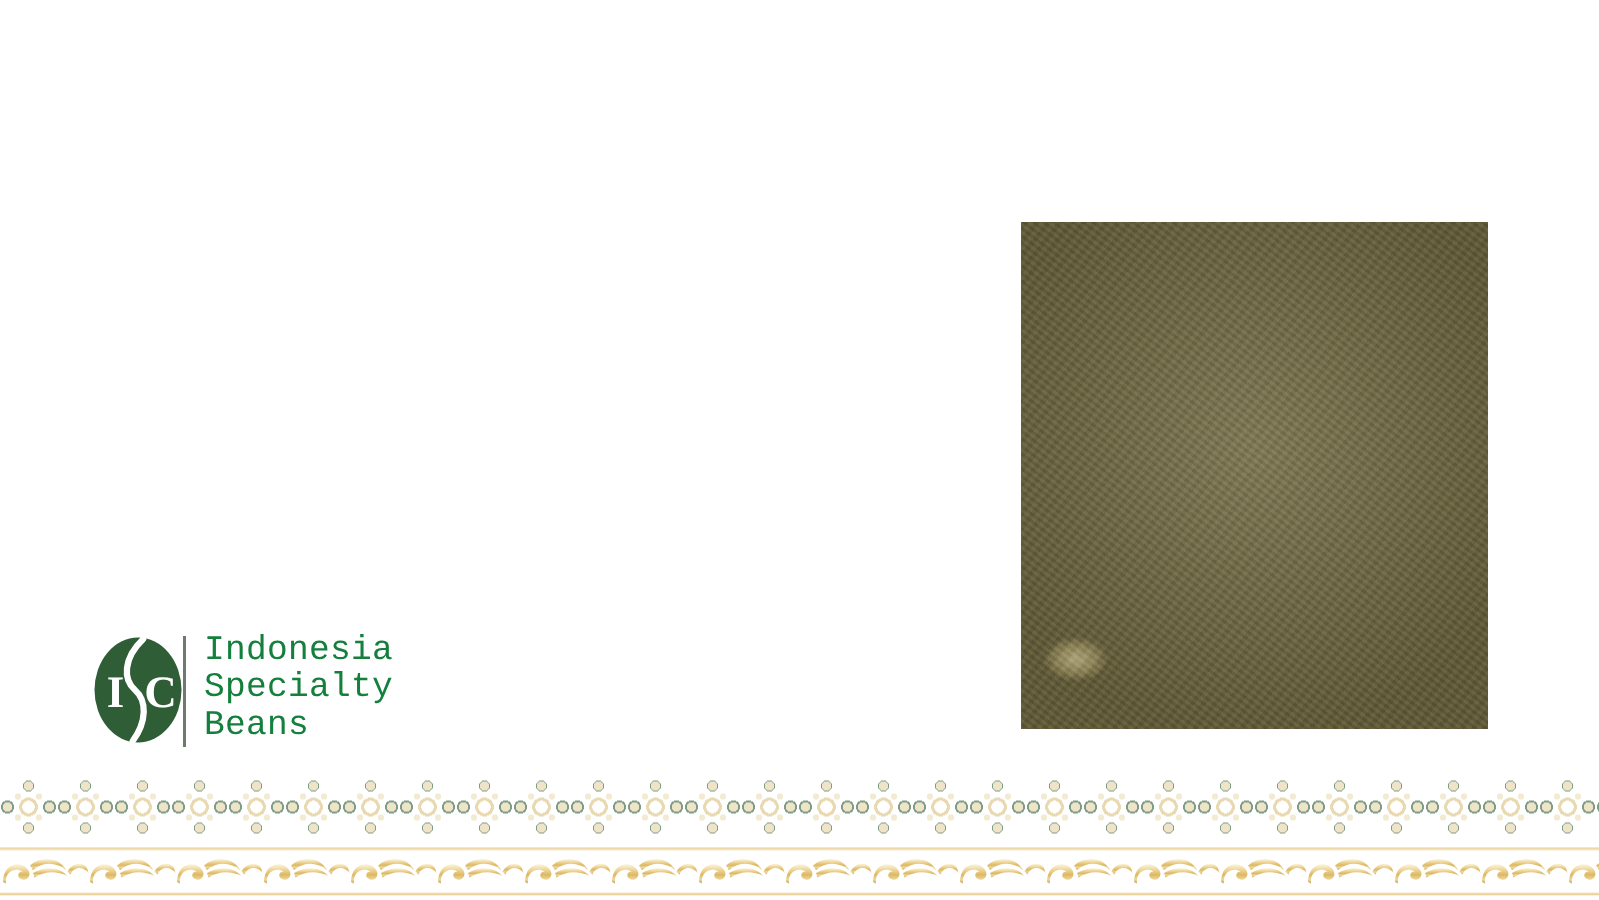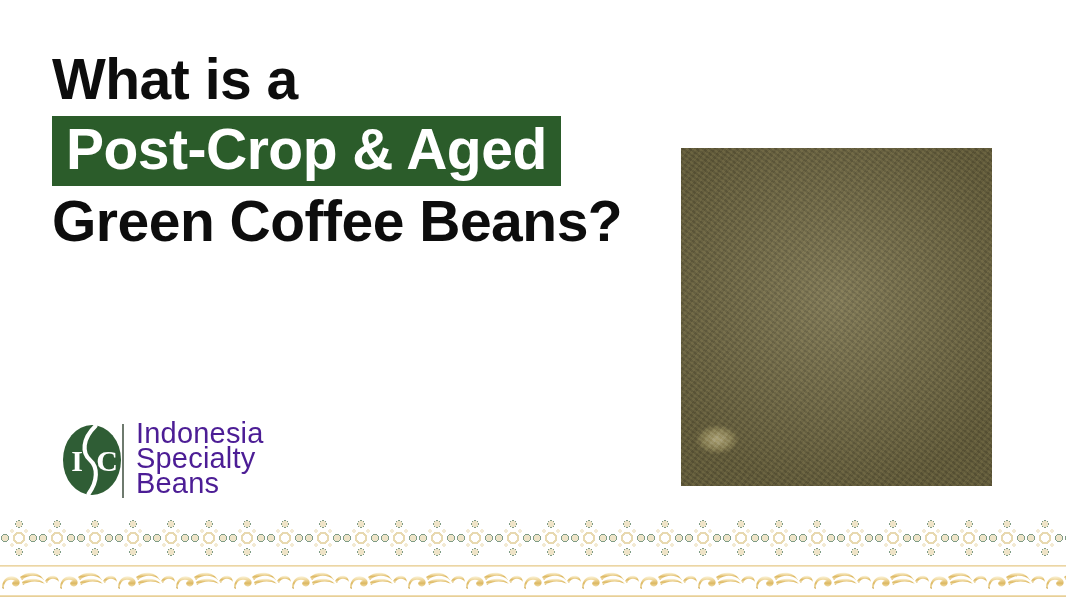--- a/index.html
+++ b/index.html
@@ -170,24 +170,24 @@
     top: 4px;
     width: 2px;
     height: 74px;
     background: #6e7a6e;
   }
 
   #logo-wordmark {
     position: absolute;
     left: 78px;
     top: 1px;
-    font-family: Liberation Sans, sans-serif;
-    font-size: 29px;
+    font-family: Liberation Mono, monospace;
+    font-size: 23px;
     line-height: 25px;
-    color: #4c1d95;
+    color: #15803d;
     letter-spacing: 0.2px;
     white-space: nowrap;
   }
 
   
   #ornament {
     position: absolute;
     left: 0;
     bottom: 0;
     width: 1066px;
@@ -276,29 +276,20 @@
     width: 1066px;
     height: 3px;
     background: #ffffff;
   }
 </style>
 </head>
 <body>
 
 <div id="slide">
 
-  <div id="title-block">
-    <div class="title-line">What is a</div>
-
-    <div class="title-line highlight-row">
-      <span class="title-highlight">Post-Crop &amp; Aged</span>
-    </div>
-
-    <div class="title-line">Green Coffee Beans?</div>
-  </div>
 
   <div id="bean-photo">
     <div class="bean-canvas">
       <div class="bean-layer l1"></div>
       <div class="bean-layer l2"></div>
       <div class="bean-layer l3"></div>
       <div class="bean-layer l4"></div>
       <div class="bean-layer grain"></div>
       <div class="bean-layer shade"></div>
     </div>

